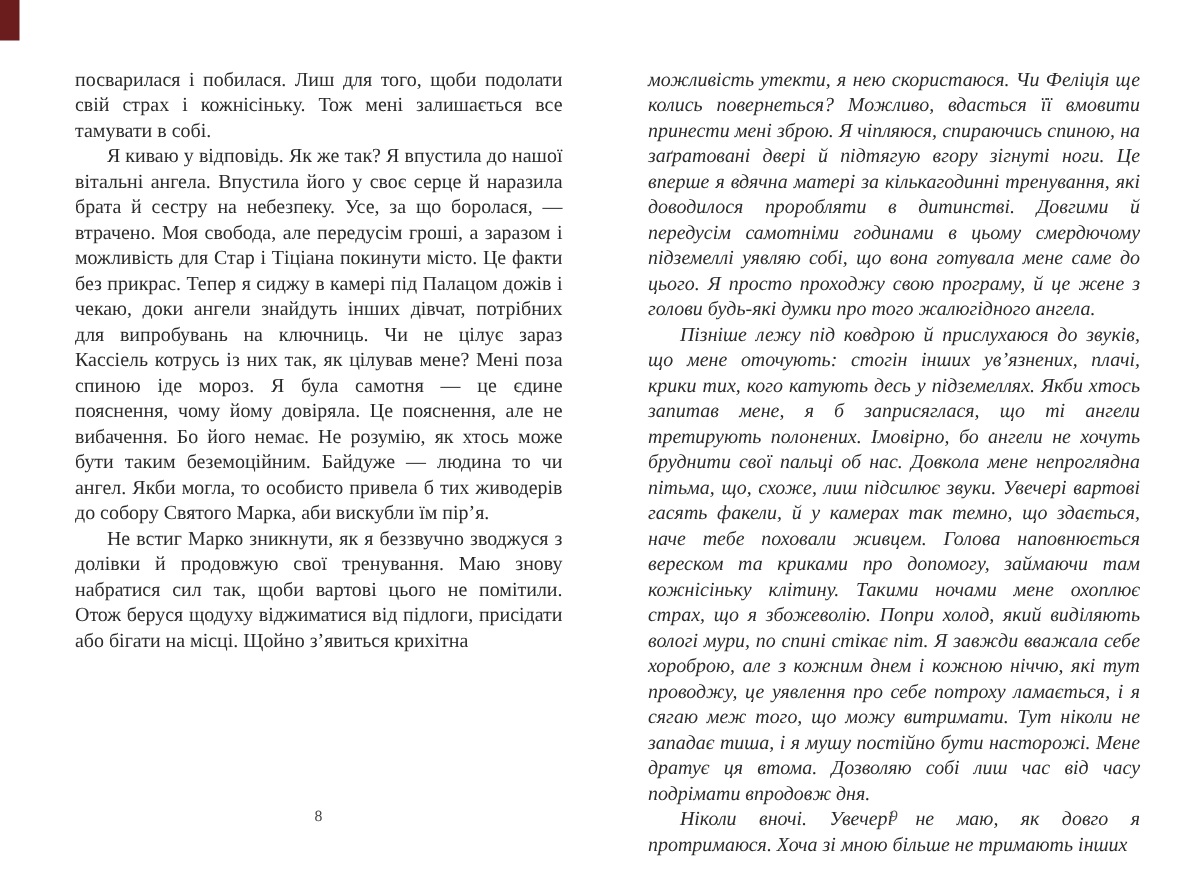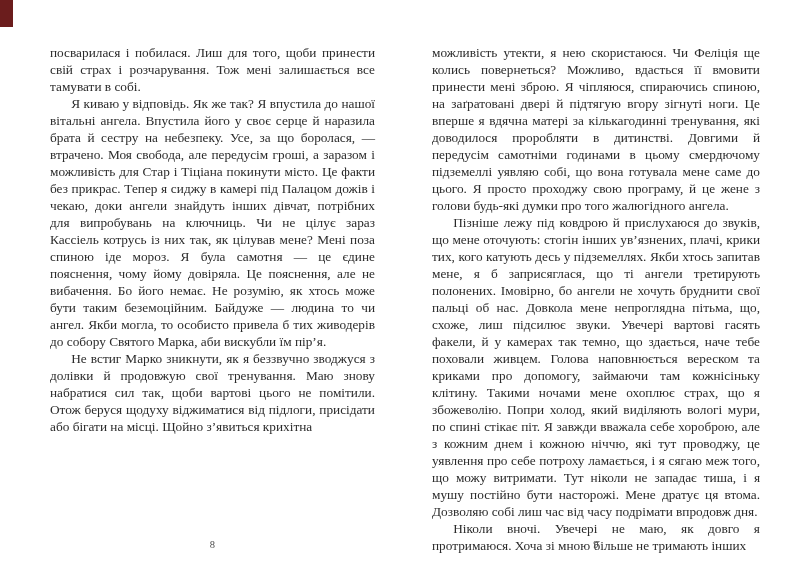--- a/index.html
+++ b/index.html
@@ -21,21 +21,21 @@
     width: 13px;
     height: 27px;
     background: #6b1d1d;
   }
   .page {
     position: absolute;
     top: 0;
     height: 580px;
   }
   .page-left  { left: 50px;  width: 325px; }
-  .page-right { left: 432px; width: 328px; }
+  .page-right { left: 432px; width: 328px; font-style: italic; }
   .page-text {
     position: absolute;
     top: 44px;
     left: 0;
     right: 0;
     color: #2b2b2b;
     font-size: 13.3px;
     line-height: 17px;
     text-align: justify;
   }
@@ -57,21 +57,21 @@
     letter-spacing: 0.5px;
   }
 </style>
 </head>
 <body>
 
 <div class="corner-accent"></div>
 
 <div class="page page-left">
   <div class="page-text">
-    <p>посварилася і побилася. Лиш для того, щоби принести свій страх і розчарування. Тож мені залишається все тамувати в собі.</p>
+    <p>посварилася і побилася. Лиш для того, щоби подолати свій страх і кожнісіньку. Тож мені залишається все тамувати в собі.</p>
     <p class="indent">Я киваю у відповідь. Як же так? Я впустила до нашої вітальні ангела. Впустила його у своє серце й наразила брата й сестру на небезпеку. Усе, за що боролася, — втрачено. Моя свобода, але передусім гроші, а заразом і можливість для Стар і Тіціана покинути місто. Це факти без прикрас. Тепер я сиджу в камері під Палацом дожів і чекаю, доки ангели знайдуть інших дівчат, потрібних для випробувань на ключниць. Чи не цілує зараз Кассіель котрусь із них так, як цілував мене? Мені поза спиною іде мороз. Я була самотня — це єдине пояснення, чому йому довіряла. Це пояснення, але не вибачення. Бо його немає. Не розумію, як хтось може бути таким беземоційним. Байдуже — людина то чи ангел. Якби могла, то особисто привела б тих живодерів до собору Святого Марка, аби вискубли їм пір’я.</p>
     <p class="indent">Не встиг Марко зникнути, як я беззвучно зводжуся з долівки й продовжую свої тренування. Маю знову набратися сил так, щоби вартові цього не помітили. Отож беруся щодуху віджиматися від підлоги, присідати або бігати на місці. Щойно з’явиться крихітна</p>
   </div>
   <div class="page-number">8</div>
 </div>
 
 <div class="page page-right">
   <div class="page-text">
     <p>можливість утекти, я нею скористаюся. Чи Феліція ще колись повернеться? Можливо, вдасться її вмовити принести мені зброю. Я чіпляюся, спираючись спиною, на заґратовані двері й підтягую вгору зігнуті ноги. Це вперше я вдячна матері за кількагодинні тренування, які доводилося проробляти в дитинстві. Довгими й передусім самотніми годинами в цьому смердючому підземеллі уявляю собі, що вона готувала мене саме до цього. Я просто проходжу свою програму, й це жене з голови будь-які думки про того жалюгідного ангела.</p>
     <p class="indent">Пізніше лежу під ковдрою й прислухаюся до звуків, що мене оточують: стогін інших ув’язнених, плачі, крики тих, кого катують десь у підземеллях. Якби хтось запитав мене, я б заприсяглася, що ті ангели третирують полонених. Імовірно, бо ангели не хочуть бруднити свої пальці об нас. Довкола мене непроглядна пітьма, що, схоже, лиш підсилює звуки. Увечері вартові гасять факели, й у камерах так темно, що здається, наче тебе поховали живцем. Голова наповнюється вереском та криками про допомогу, займаючи там кожнісіньку клітину. Такими ночами мене охоплює страх, що я збожеволію. Попри холод, який виділяють вологі мури, по спині стікає піт. Я завжди вважала себе хороброю, але з кожним днем і кожною ніччю, які тут проводжу, це уявлення про себе потроху ламається, і я сягаю меж того, що можу витримати. Тут ніколи не западає тиша, і я мушу постійно бути насторожі. Мене дратує ця втома. Дозволяю собі лиш час від часу подрімати впродовж дня.</p>

